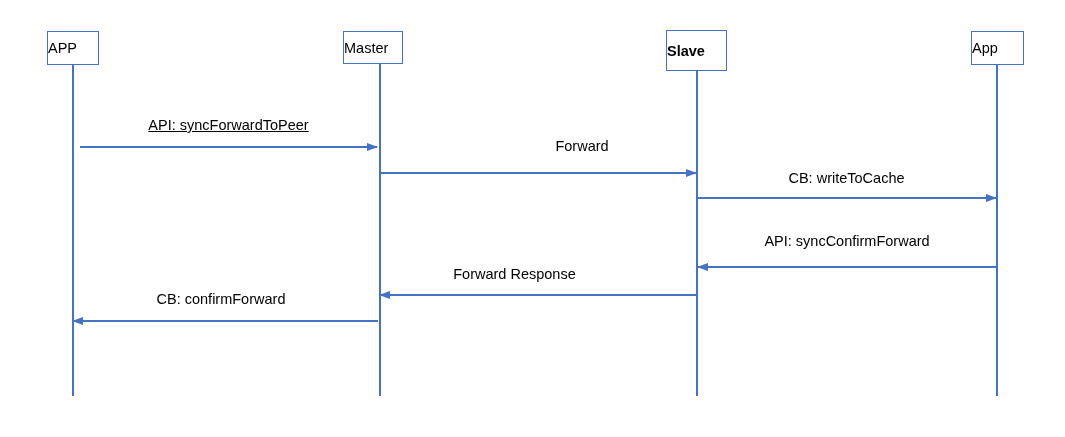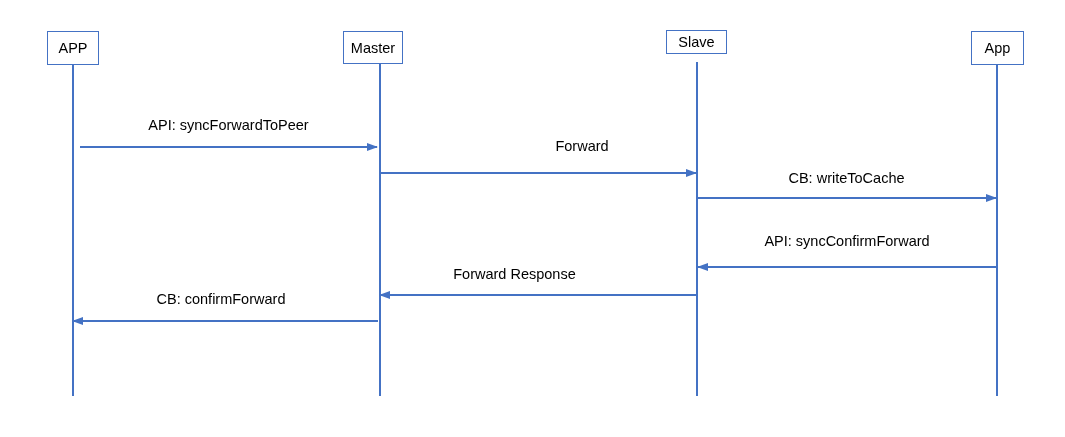--- a/index.html
+++ b/index.html
@@ -14,21 +14,20 @@
     height: 437px;
     background: var(--bg);
     overflow: hidden;
   }
   .actor-box {
     position: absolute;
     border: 1.5px solid var(--accent);
     background: var(--bg);
     display: flex;
     align-items: center;
-    justify-content: center;
     font-size: 14.5px;
     color: var(--text);
     z-index: 2;
   }
   .lifeline {
     position: absolute;
     width: 1.5px;
     background: var(--accent);
     z-index: 1;
   }
@@ -64,33 +63,33 @@
 <body>
 
 <div class="diagram">
 
   <div class="actor-box" style="left:47px;  top:31px; width:52px; height:34px;">
     <span>APP</span>
   </div>
   <div class="actor-box" style="left:343px; top:31px; width:60px; height:33px;">
     <span>Master</span>
   </div>
-  <div class="actor-box" style="left:666px; top:30px; width:61px; height:24px;">
+  <div class="actor-box" style="left:666px; top:30px; width:61px; height:41px;font-weight:bold;">
     <span>Slave</span>
   </div>
   <div class="actor-box" style="left:971px; top:31px; width:53px; height:34px;">
     <span>App</span>
   </div>
 
   <div class="lifeline" style="left:72px;  top:64px; height:332px;"></div>
   <div class="lifeline" style="left:379px; top:63px; height:333px;"></div>
   <div class="lifeline" style="left:696px; top:62px; height:334px;"></div>
   <div class="lifeline" style="left:996px; top:64px; height:332px;"></div>
 
-  <div class="msg-label" style="left:80px; top:116px; width:297px;">API: syncForwardToPeer</div>
+  <div class="msg-label" style="left:80px; top:116px; width:297px;text-decoration:underline;">API: syncForwardToPeer</div>
   <div class="msg-line" style="left:80px; top:146px; width:297px;">
     <span class="head right"></span>
   </div>
 
   <div class="msg-label" style="left:380px; top:137px; width:316px;margin-left:44px;">Forward</div>
   <div class="msg-line" style="left:380px; top:172px; width:316px;">
     <span class="head right"></span>
   </div>
 
   <div class="msg-label" style="left:697px; top:169px; width:299px;">CB: writeToCache</div>

